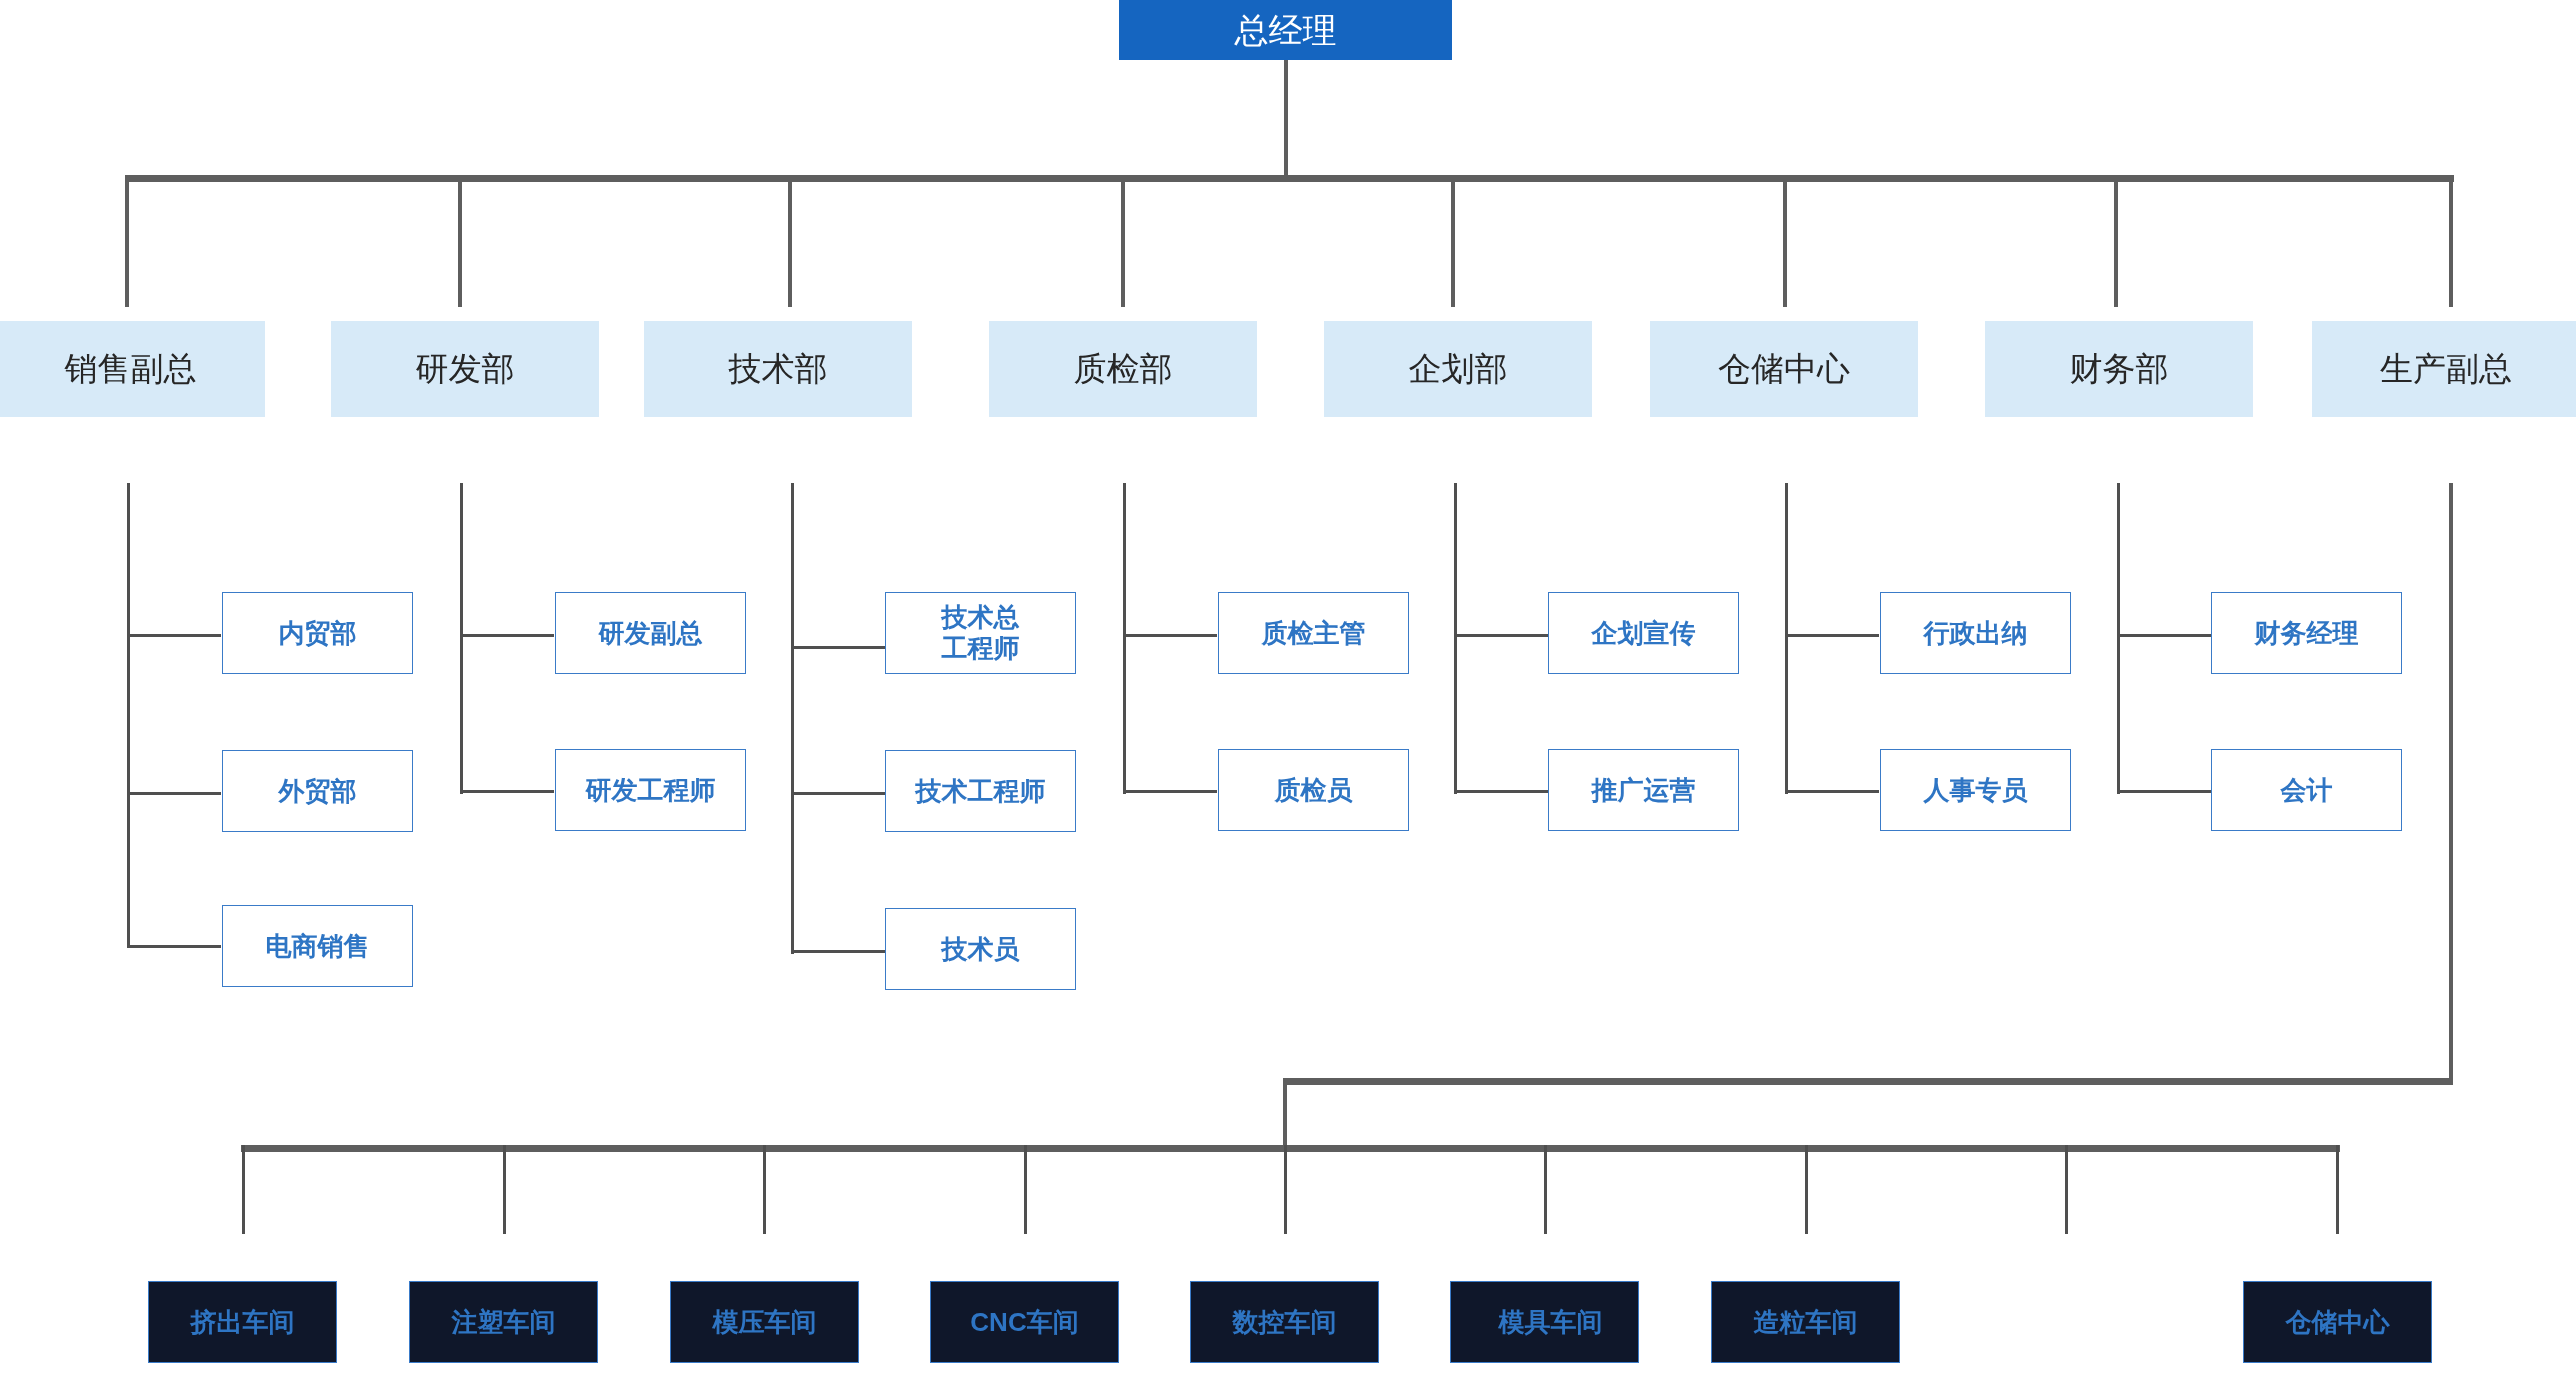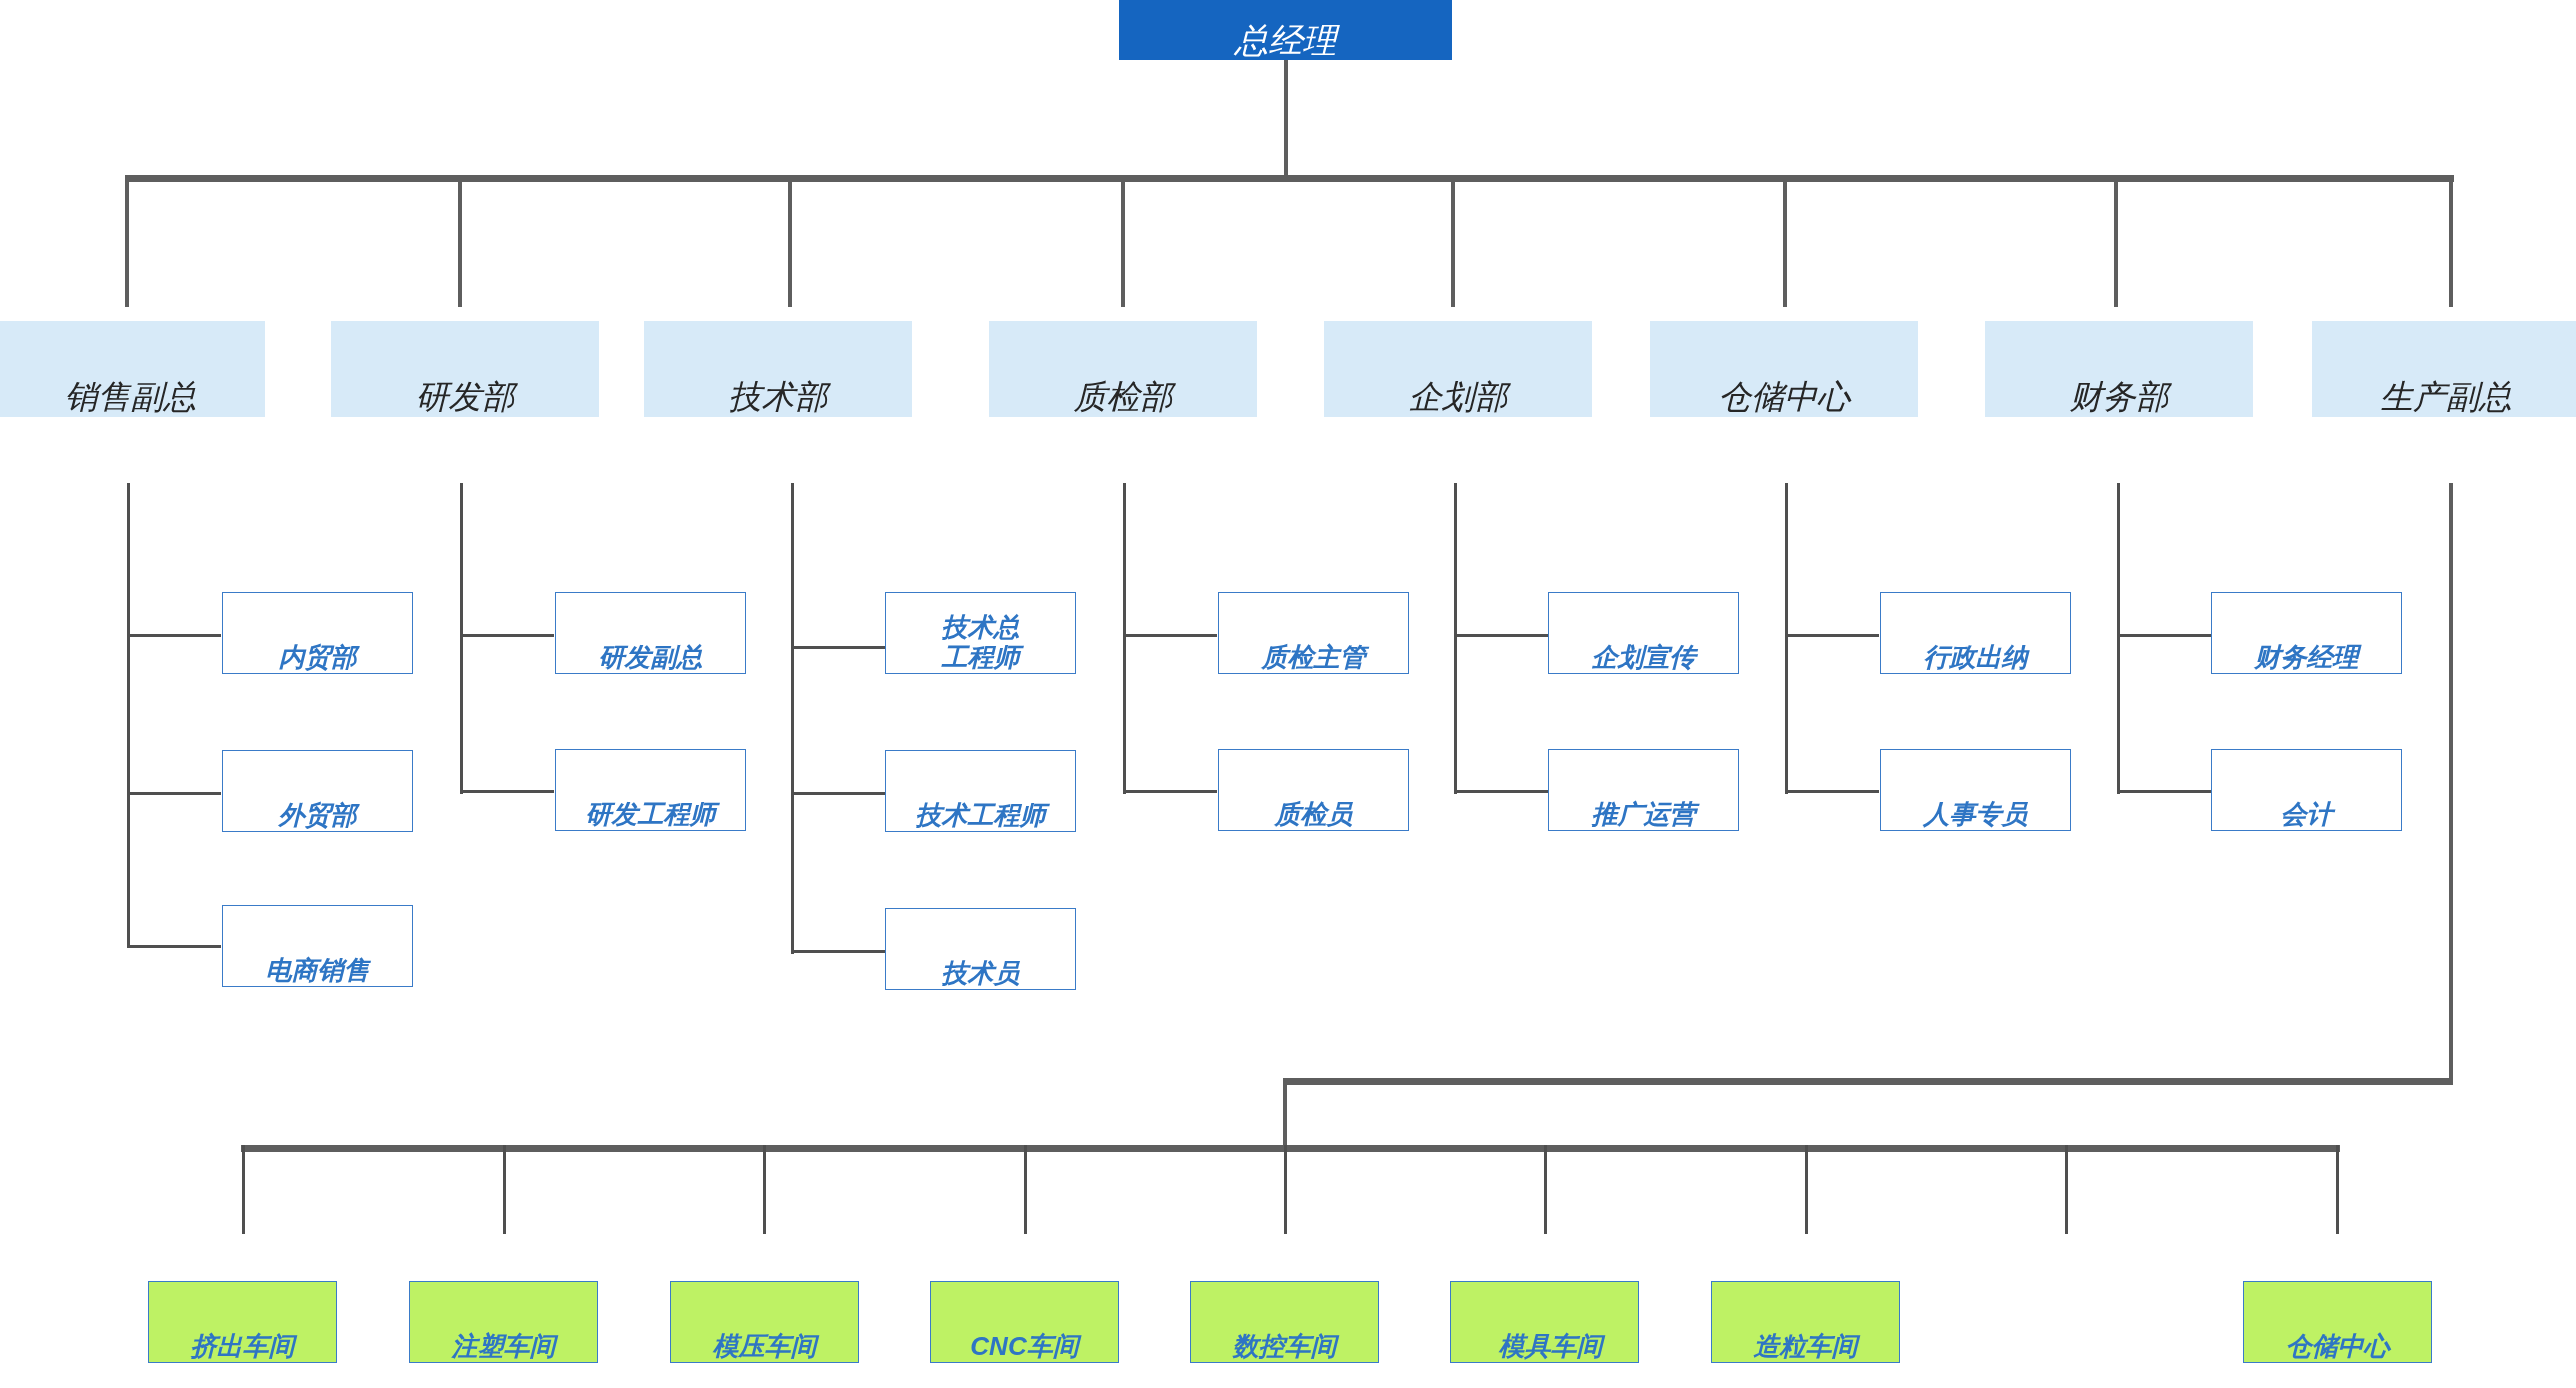--- a/index.html
+++ b/index.html
@@ -12,25 +12,24 @@
     width: 2576px;
     height: 1388px;
     background: #ffffff;
     font-family: "Liberation Sans", "DejaVu Sans", sans-serif;
     overflow: hidden;
   }
   .node {
     position: absolute;
     box-sizing: border-box;
     display: flex;
-    align-items: flex-end;
+    align-items: center;
     justify-content: center;
     text-align: center;
     line-height: 1.18;
-    font-style: italic;
   }
   
   .node.root {
     background: #1565C0;
     color: #ffffff;
     font-size: 34px;
     font-weight: 400;
     border: none;
   }
   
@@ -44,21 +43,21 @@
   
   .node.leaf {
     background: #ffffff;
     color: #2E75C4;
     font-size: 26px;
     font-weight: bold;
     border: 1.7px solid #3A7BC8;
   }
   
   .node.shop {
-    background: #bef264;
+    background: #0f172a;
     color: #2E75C4;
     font-size: 26px;
     font-weight: bold;
     border: 1.7px solid #3A7BC8;
   }
   .node .lbl { display: block; width: 100%; }
   .node .lbl .l2 { display: block; }
 
   
   .conn {

